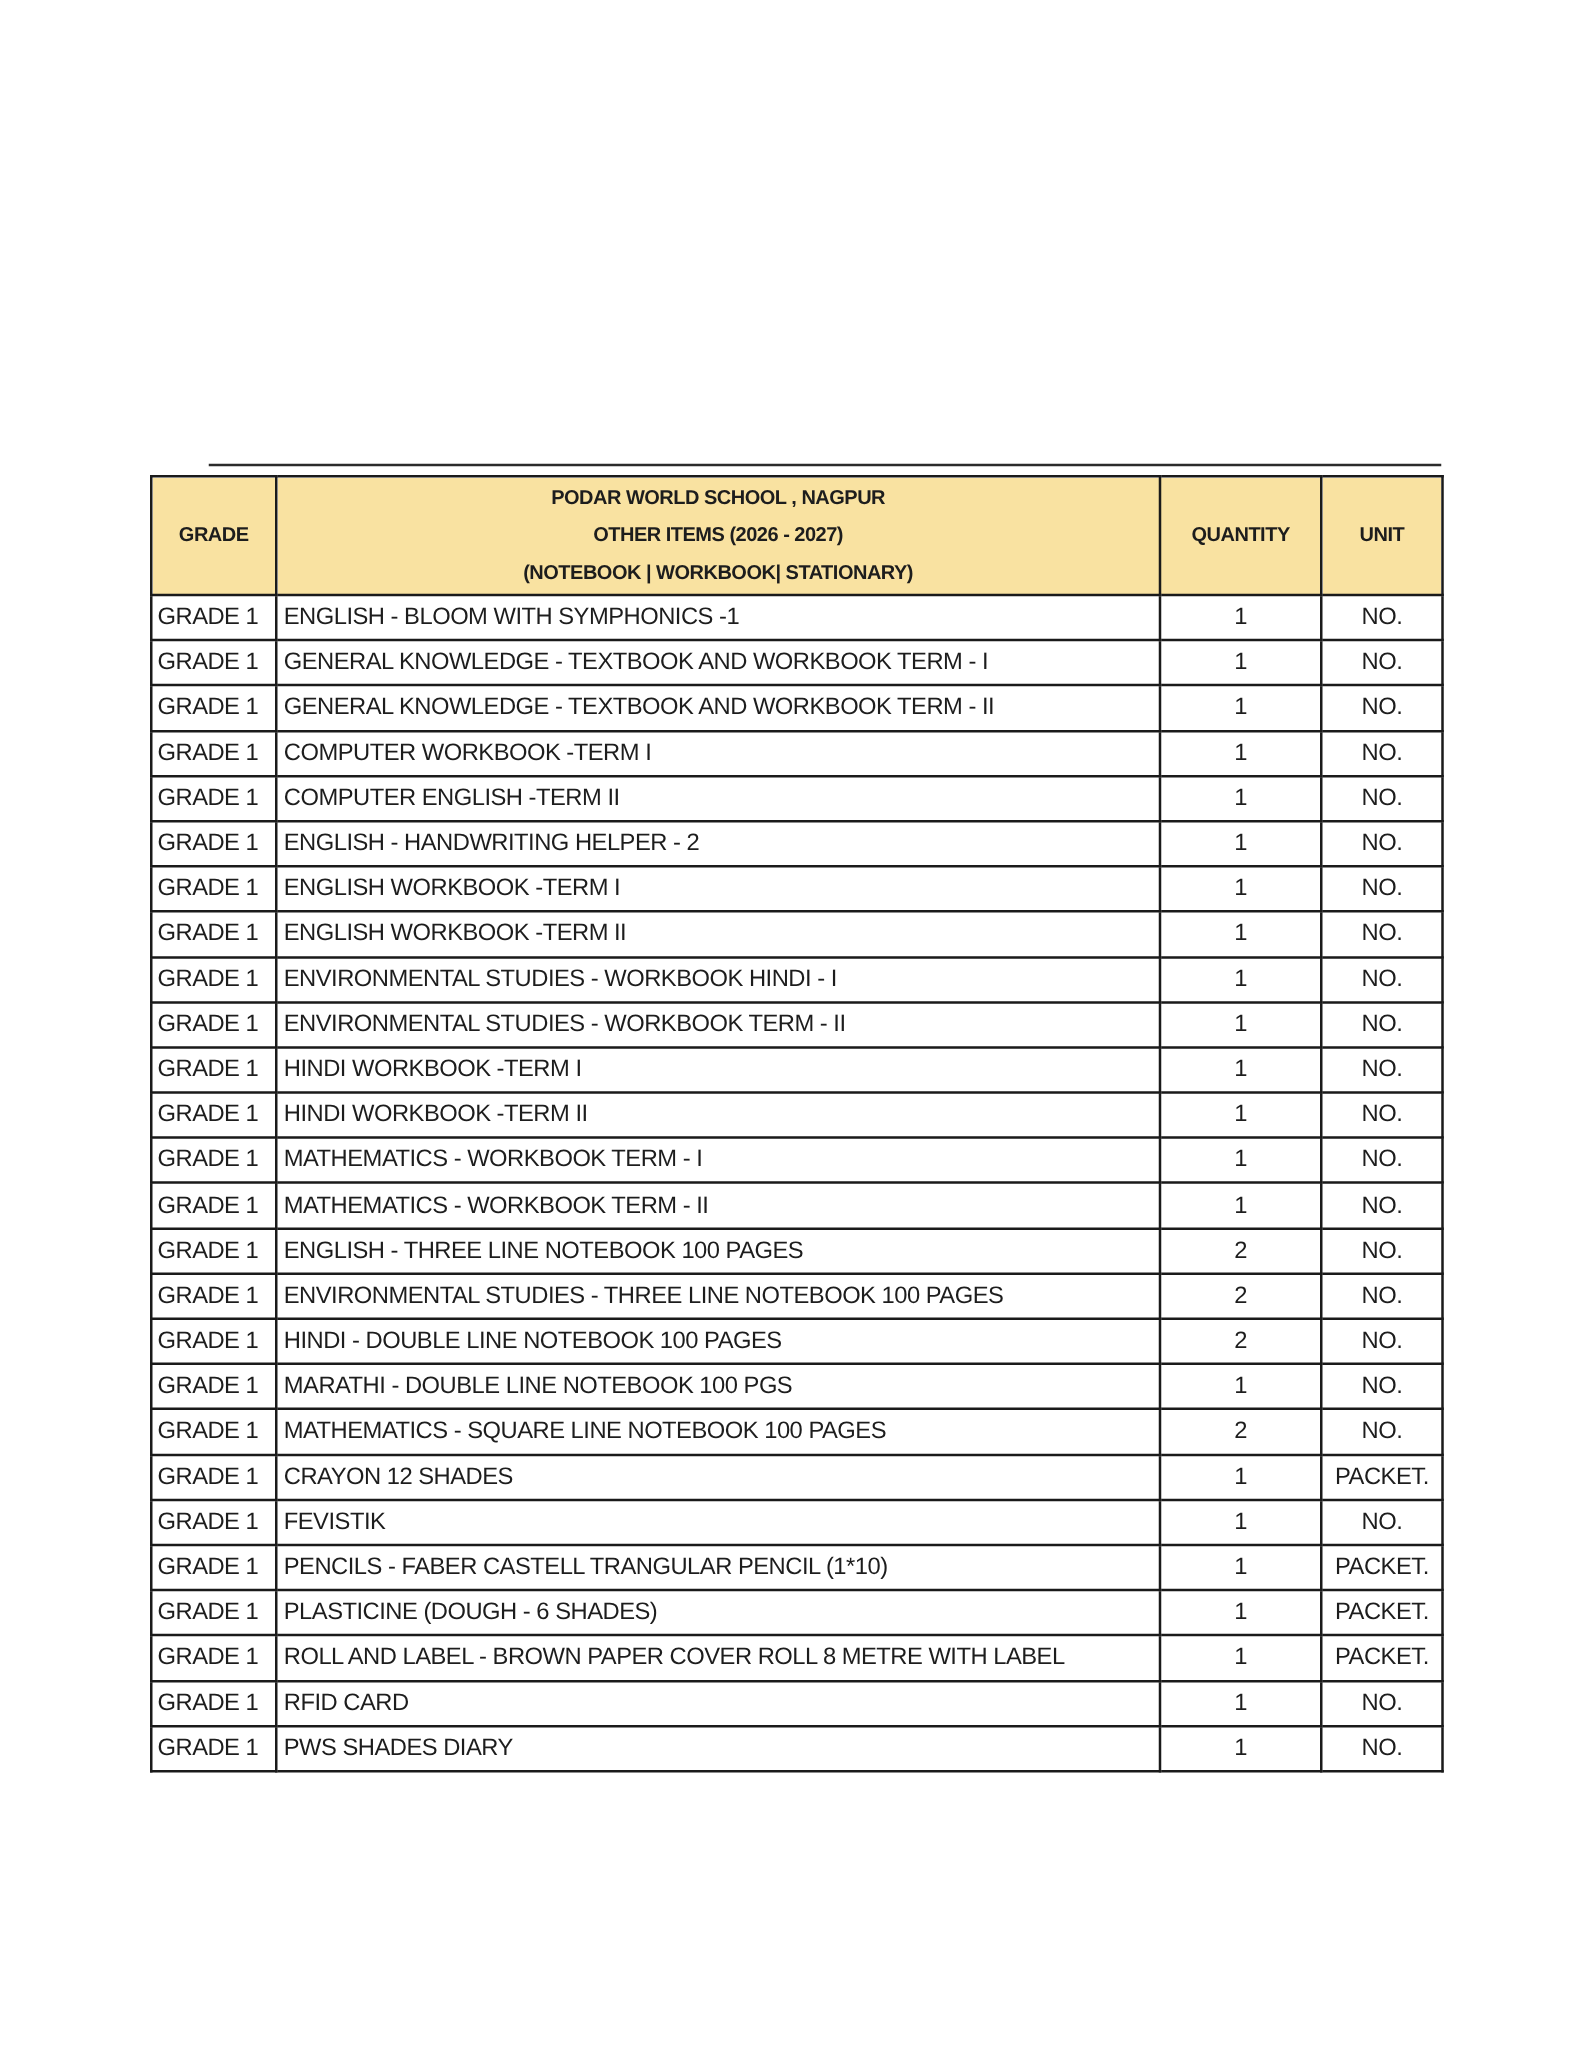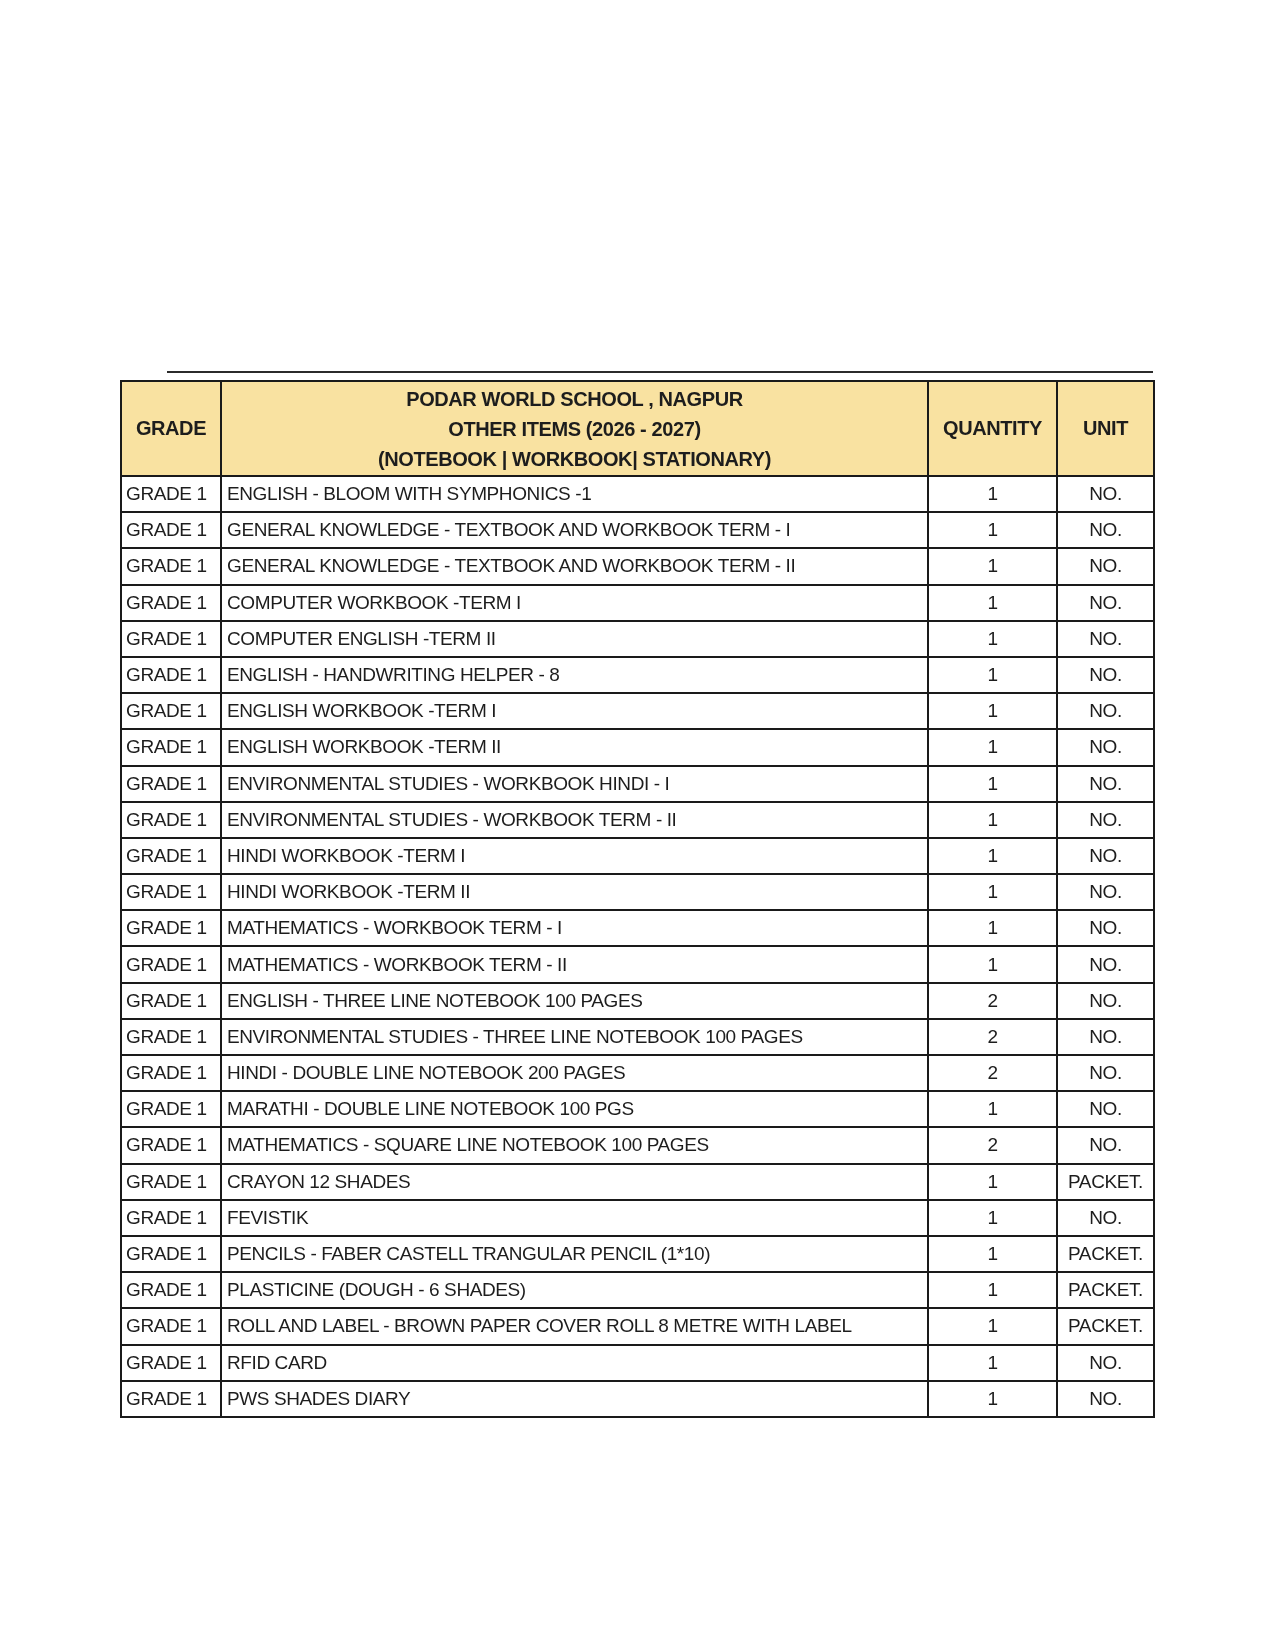--- a/index.html
+++ b/index.html
@@ -32,21 +32,21 @@
   }
   table.supply th,
   table.supply td {
     border: 2px solid #1a1a1a;
     overflow: hidden;
     white-space: nowrap;
   }
   thead th {
     background: #f9e2a1;
     font-weight: 700;
-    font-size: 20px;
+    font-size: 16px;
     letter-spacing: -0.4px;
     text-align: center;
     vertical-align: middle;
     height: 93px;
     padding: 0;
   }
   .title-h div {
     line-height: 30px;
   }
   tbody td {
@@ -123,21 +123,21 @@
 
   <tr>
     <td class="c-grade">GRADE 1</td>
     <td class="c-item">COMPUTER ENGLISH -TERM II</td>
     <td class="c-qty">1</td>
     <td class="c-unit">NO.</td>
   </tr>
 
   <tr>
     <td class="c-grade">GRADE 1</td>
-    <td class="c-item">ENGLISH - HANDWRITING HELPER - 8</td>
+    <td class="c-item">ENGLISH - HANDWRITING HELPER - 2</td>
     <td class="c-qty">1</td>
     <td class="c-unit">NO.</td>
   </tr>
 
   <tr>
     <td class="c-grade">GRADE 1</td>
     <td class="c-item">ENGLISH WORKBOOK -TERM I</td>
     <td class="c-qty">1</td>
     <td class="c-unit">NO.</td>
   </tr>
@@ -200,21 +200,21 @@
 
   <tr>
     <td class="c-grade">GRADE 1</td>
     <td class="c-item">ENVIRONMENTAL STUDIES - THREE LINE NOTEBOOK 100 PAGES</td>
     <td class="c-qty">2</td>
     <td class="c-unit">NO.</td>
   </tr>
 
   <tr>
     <td class="c-grade">GRADE 1</td>
-    <td class="c-item">HINDI - DOUBLE LINE NOTEBOOK 200 PAGES</td>
+    <td class="c-item">HINDI - DOUBLE LINE NOTEBOOK 100 PAGES</td>
     <td class="c-qty">2</td>
     <td class="c-unit">NO.</td>
   </tr>
 
   <tr>
     <td class="c-grade">GRADE 1</td>
     <td class="c-item">MARATHI - DOUBLE LINE NOTEBOOK 100 PGS</td>
     <td class="c-qty">1</td>
     <td class="c-unit">NO.</td>
   </tr>

